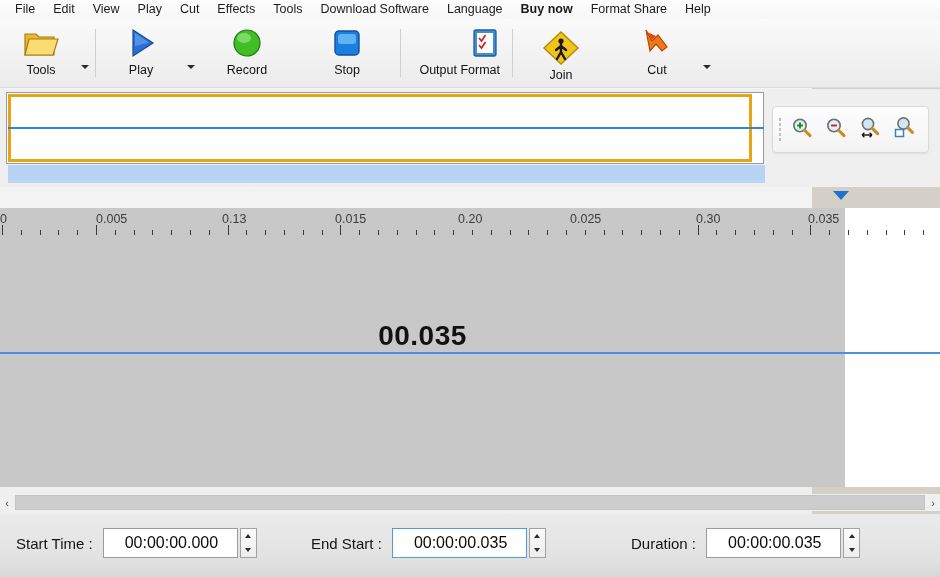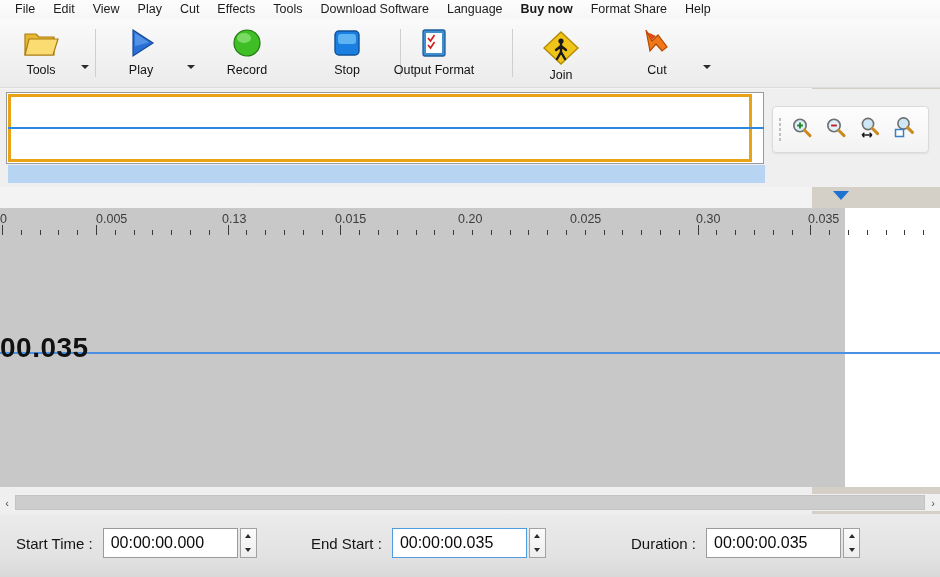--- a/index.html
+++ b/index.html
@@ -221,26 +221,25 @@
   .wave-center {
     position: absolute;
     left: 0; top: 117px;
     width: 940px; height: 2px;
     background: #4a8fe0;
   }
   .wave-readout {
     position: absolute;
     left: 0; top: 85px;
     width: 845px;
-    text-align: left;
+    text-align: center;
     font-size: 28px;
     font-weight: bold;
     color: #111111;
     letter-spacing: 0.5px;
-    margin-top: 12px;
   }
 
   
   .hscroll {
     position: absolute;
     left: 0; top: 494px;
     width: 940px; height: 17px;
     background: #f0f0f0;
     display: flex;
     align-items: center;
@@ -281,21 +280,21 @@
     margin-right: 10px;
     white-space: nowrap;
   }
   .field-input {
     height: 30px;
     background: #ffffff;
     border: 1px solid #9b9b9b;
     box-sizing: border-box;
     display: flex;
     align-items: center;
-    padding-left: 7px;
+    padding-left: 21px;
     font-size: 16px;
     color: #0a0a0a;
     font-family: "Liberation Sans", sans-serif;
   }
   .field-input.focused { border: 1px solid #4f9de0; }
   .spinner {
     width: 17px;
     height: 30px;
     margin-left: 2px;
     border: 1px solid #a2a2a2;
@@ -388,21 +387,21 @@
         <svg width="32" height="32" viewBox="0 0 32 32">
           <circle cx="16" cy="16" r="13" fill="#3fbf25" stroke="#1f7a11" stroke-width="1.2"></circle>
           <ellipse cx="13" cy="11" rx="7" ry="5" fill="#8ee47a" opacity="0.75"></ellipse>
         </svg>
       </div>
       <div class="tlabel">Record</div>
     </div>
 
     <div class="sep" style="left:400px;"></div>
 
-    <div class="tbtn" style="left:388px; width:92px;">
+    <div class="tbtn" style="left:408px; width:92px;align-items:flex-end;">
       <div class="glyph">
         <svg width="30" height="32" viewBox="0 0 30 32">
           <rect x="4" y="3" width="22" height="26" rx="2" fill="#3f8fd0" stroke="#1f5f9c" stroke-width="1.3"></rect>
           <rect x="7" y="6" width="16" height="20" fill="#ffffff"></rect>
           <path d="M9 11 l2.5 3 l4-6" stroke="#d42020" stroke-width="1.7" fill="none"></path>
           <path d="M9 18 l2.5 3 l4-6" stroke="#d42020" stroke-width="1.7" fill="none"></path>
         </svg>
       </div>
       <div class="tlabel">Output Format</div>
     </div>

